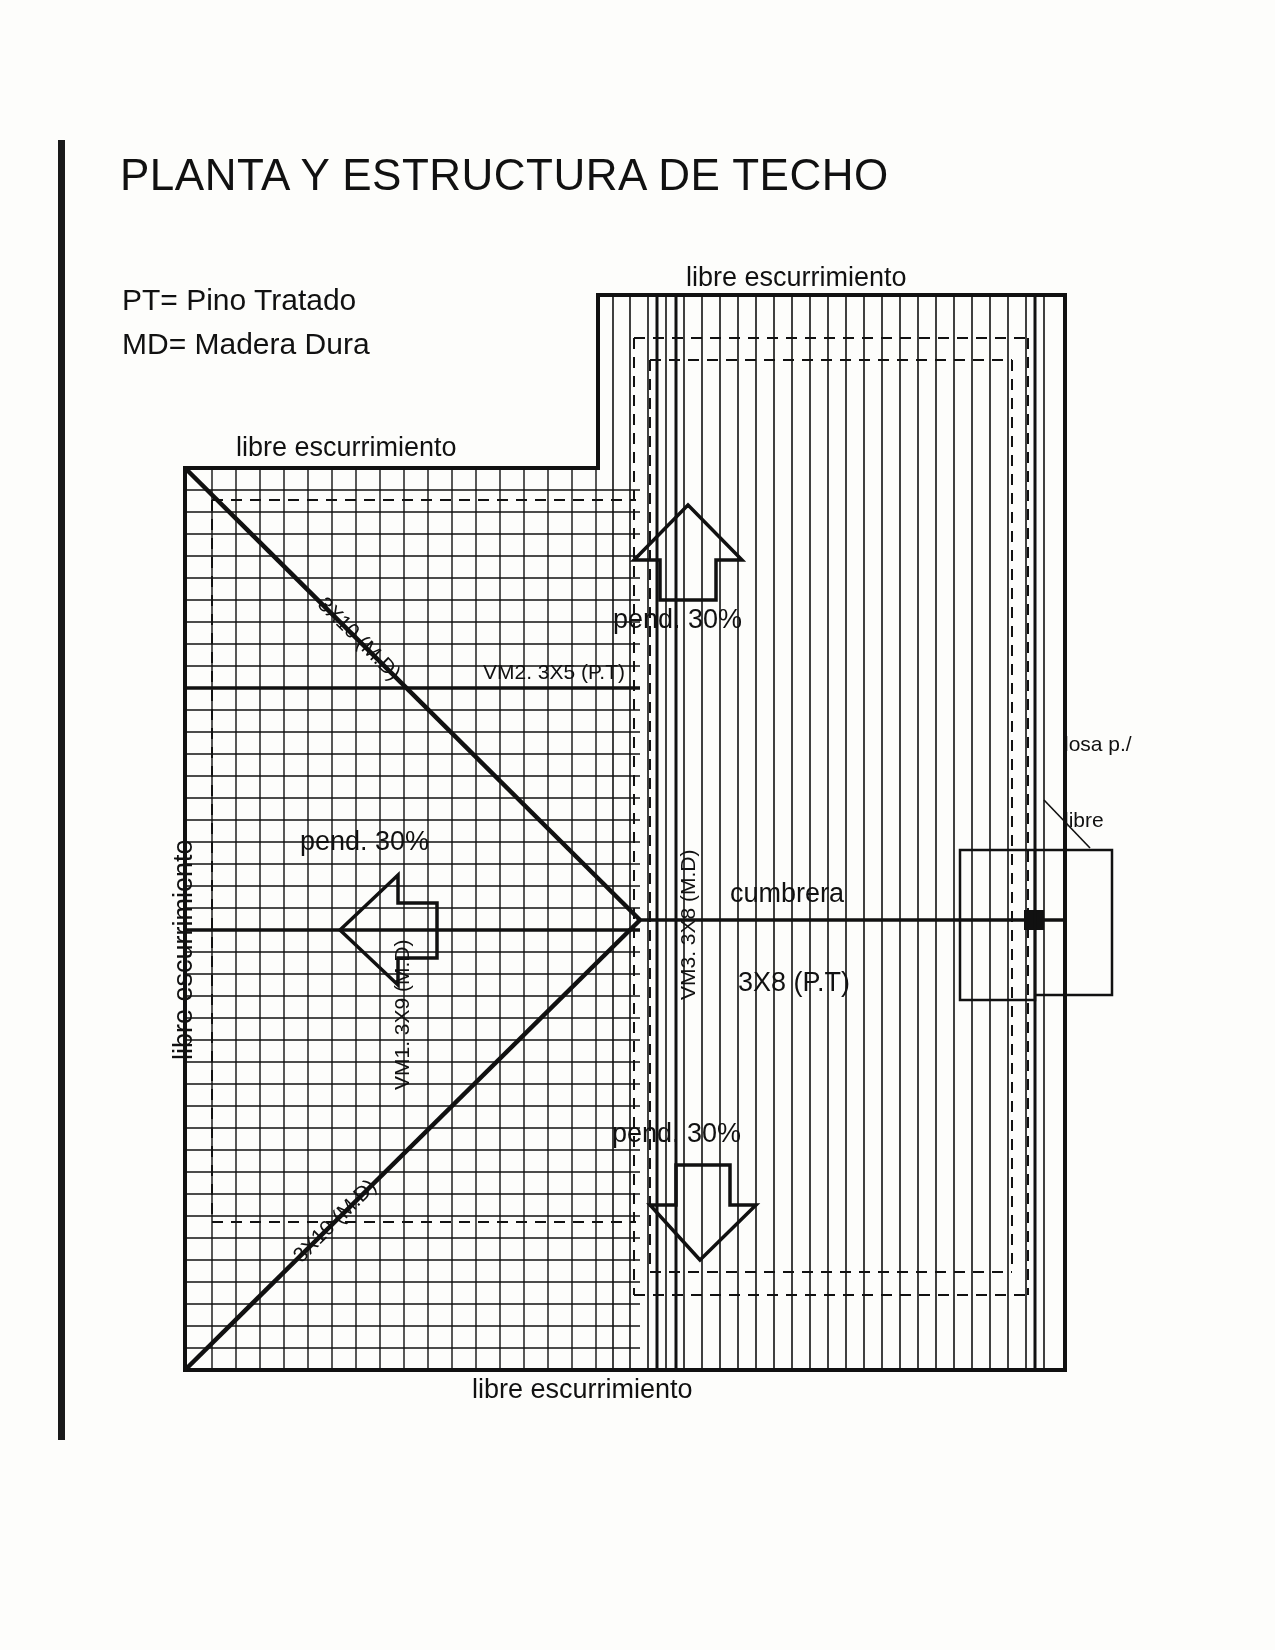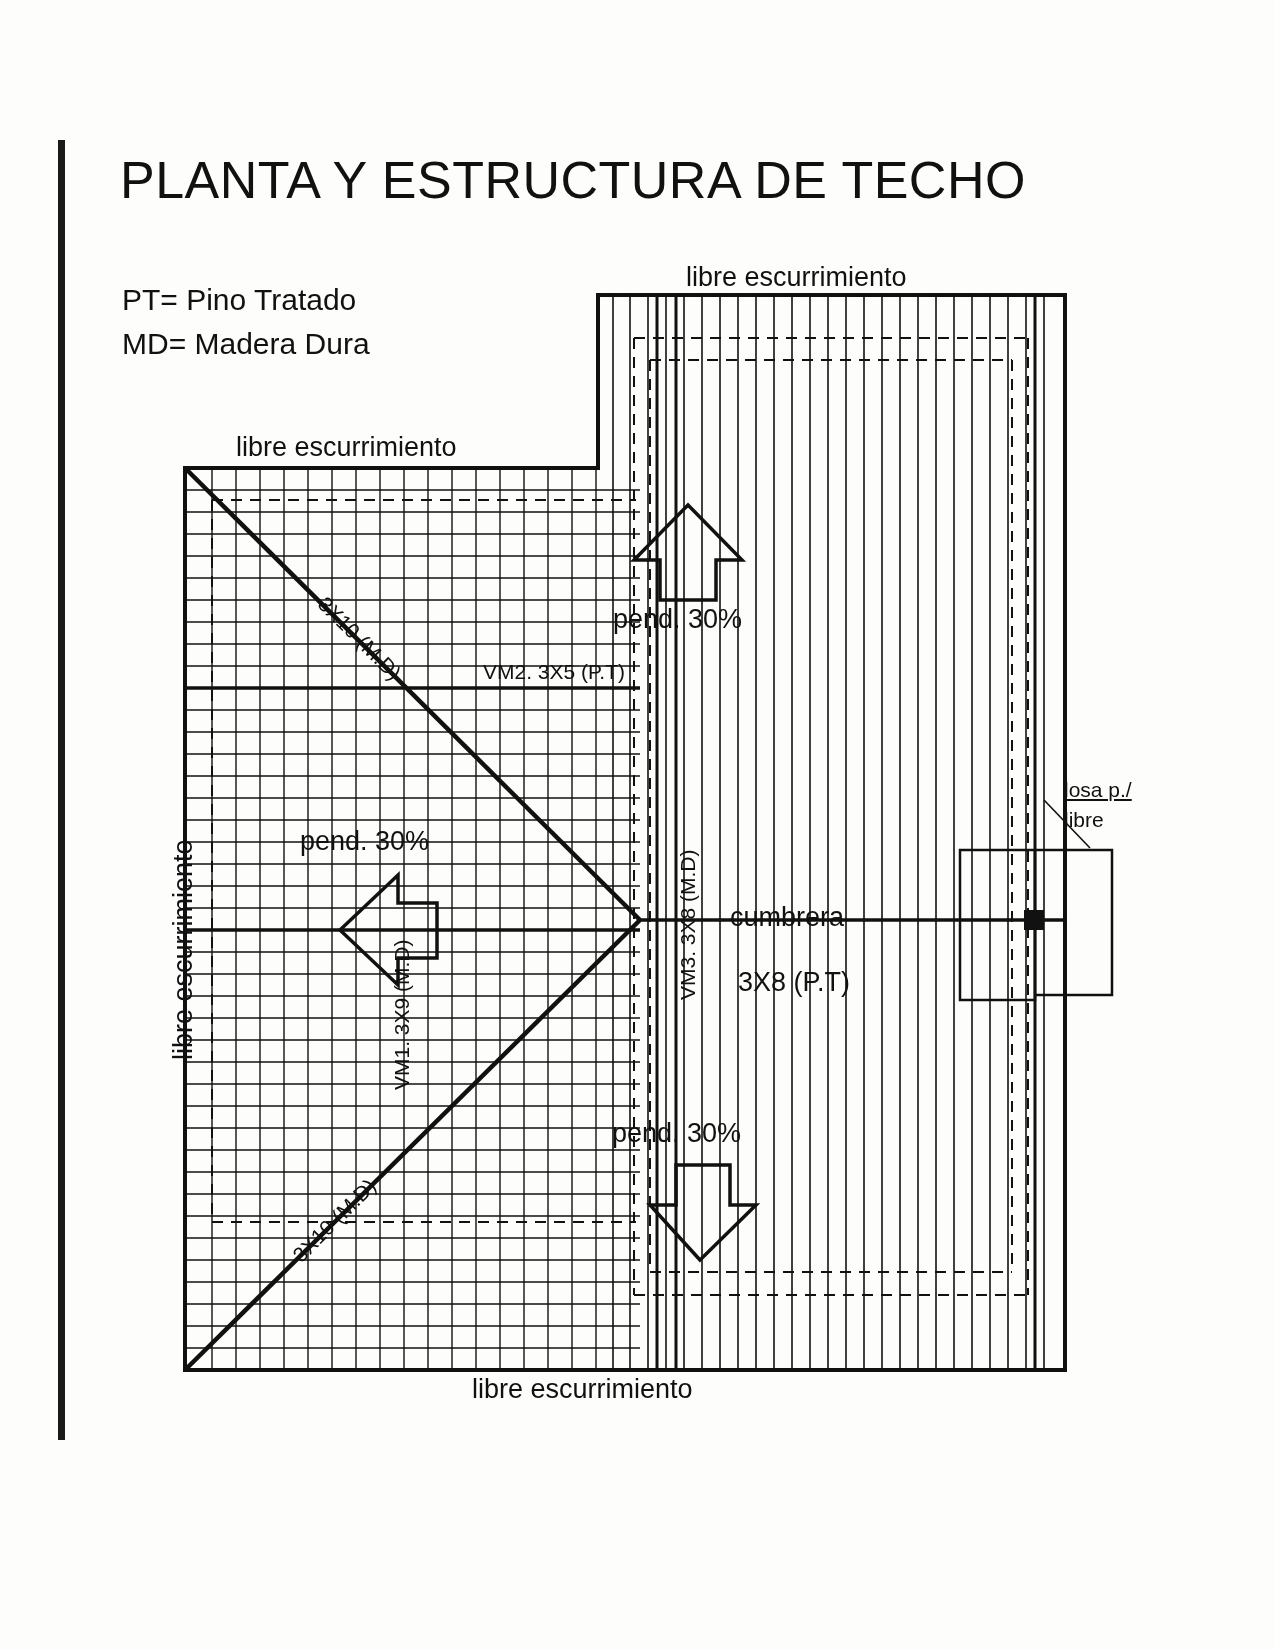--- a/index.html
+++ b/index.html
@@ -2,21 +2,21 @@
 <html><head>
 <meta charset="utf-8">
 <style>
   html,body{margin:0;padding:0;background:#ffffff;}
   body{width:1275px;height:1650px;position:relative;font-family:"Liberation Sans",sans-serif;color:#111;overflow:hidden;}
   .page{position:absolute;inset:0;background:#fdfdfb;}
 
   
   .scan-edge{position:absolute;left:58px;top:140px;width:7px;height:1300px;background:#1a1a1a;}
 
-  .title{position:absolute;left:120px;top:150px;font-size:52px;letter-spacing:0.5px;white-space:nowrap;}
+  .title{position:absolute;left:120px;top:150px;font-size:44px;letter-spacing:0.5px;white-space:nowrap;}
 
   .legend{position:absolute;left:122px;top:278px;font-size:30px;line-height:1.45;}
 
   
   .draw{position:absolute;left:0;top:0;width:1275px;height:1650px;}
   svg{display:block;}
 
   .lbl{position:absolute;font-size:27px;white-space:nowrap;}
   .lbl-sm{position:absolute;font-size:21px;white-space:nowrap;}
 
@@ -196,27 +196,27 @@
 
   <div class="lbl" style="left:686px;top:262px;">libre escurrimiento</div>
   <div class="lbl" style="left:236px;top:432px;">libre escurrimiento</div>
   <div class="lbl" style="left:472px;top:1374px;">libre escurrimiento</div>
   <div class="lbl rot-left" style="left:168px;top:1060px;">libre escurrimiento</div>
 
   <div class="lbl" style="left:613px;top:604px;">pend. 30%</div>
   <div class="lbl" style="left:300px;top:826px;">pend. 30%</div>
   <div class="lbl" style="left:612px;top:1118px;">pend. 30%</div>
 
-  <div class="lbl" style="left:730px;top:878px;margin-top:24px;">cumbrera</div>
+  <div class="lbl" style="left:730px;top:878px;">cumbrera</div>
   <div class="lbl" style="left:738px;top:967px;">3X8 (P.T)</div>
 
   <div class="lbl-sm" style="left:452px;top:660px;margin-left:31px;">VM2. 3X5 (P.T)</div>
 
   <div class="lbl-sm rot-left" style="left:676px;top:1000px;">VM3. 3X8 (M.D)</div>
   <div class="lbl-sm rot-left" style="left:390px;top:1090px;">VM1. 3X9 (M.D)</div>
 
   <div class="lbl-sm rot-diag" style="left:330px;top:592px;">3X10 (M.D)</div>
   <div class="lbl-sm rot-diagn" style="left:288px;top:1250px;">3X10 (M.D)</div>
 
-  <div class="lbl-sm" style="left:1064px;top:778px;text-decoration:underline;">losa p./</div>
+  <div class="lbl-sm" style="left:1064px;top:732px;">losa p./</div>
   <div class="lbl-sm" style="left:1064px;top:808px;">libre</div>
 
 </div>
 
 </body></html>

